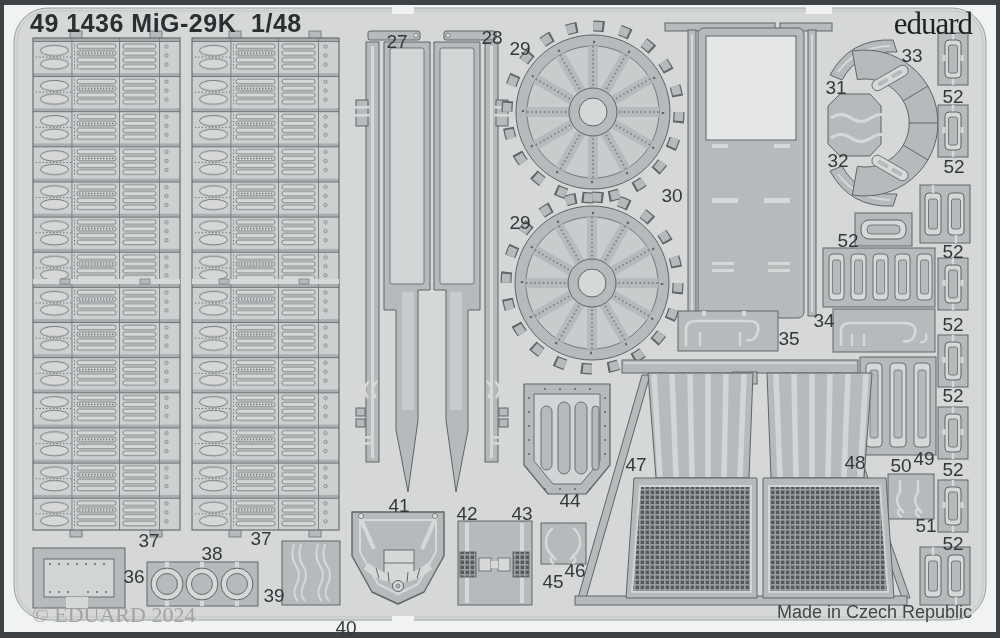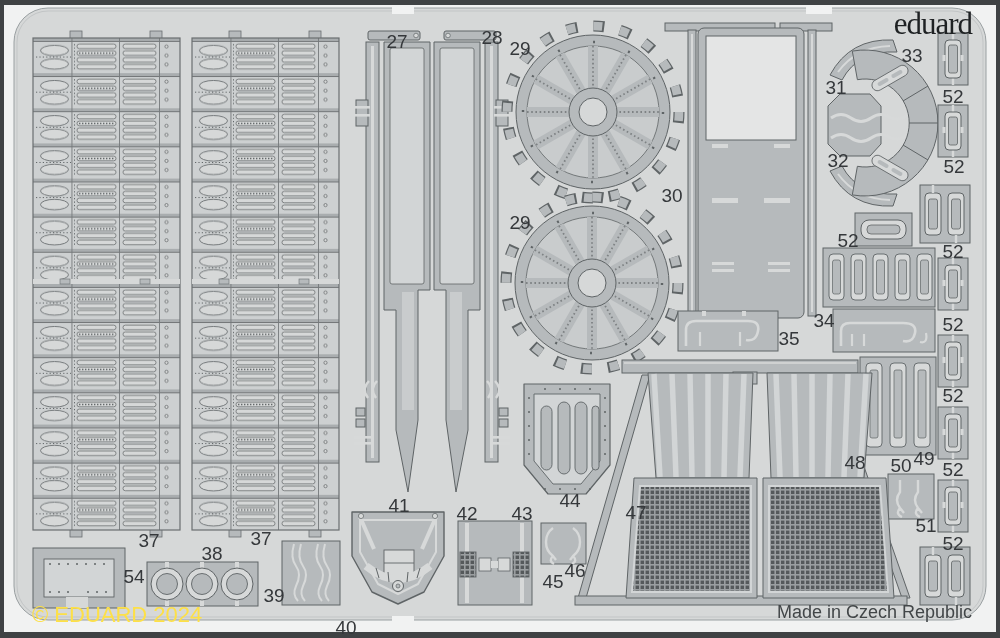--- a/index.html
+++ b/index.html
@@ -2,21 +2,21 @@
 <html><head>
 <meta charset="utf-8">
 <style>
   html,body{margin:0;padding:0;background:#222;}
   .stage{position:relative;width:1000px;height:638px;background:#3f4244;overflow:hidden;
          font-family:"Liberation Sans",sans-serif;}
   .stage svg{position:absolute;left:0;top:0;}
   .txt{position:absolute;color:#37393c;}
   .title{left:30px;top:9px;font-size:25px;font-weight:bold;color:#2c2f32;white-space:pre;letter-spacing:.5px;}
   .brand{right:28px;top:6px;font-family:"Liberation Serif",serif;font-size:31px;font-weight:normal;color:#1e2123;letter-spacing:-1px;}
-  .copyright{left:32px;top:602px;font-size:22px;color:#fde047;}
+  .copyright{left:32px;top:602px;font-size:22px;color:#a3a3a3;font-family:Liberation Serif, serif;}
   .madein{right:28px;top:602px;font-size:18px;color:#424648;}
   .lbl{position:absolute;transform:translate(-50%,-50%);font-size:19px;color:#35383b;}
 </style>
 </head>
 <body>
 
 <div class="stage">
 
 <svg width="1000" height="638" viewBox="0 0 1000 638">
   <defs>
@@ -399,47 +399,48 @@
     <polygon points="853,458 861,458 910,598 902,598" fill="#b6babc" stroke="#5f6466"></polygon>
     <rect x="575" y="596" width="332" height="9" fill="#b6babc" stroke="#5f6466"></rect>
     <rect x="622" y="360" width="236" height="13" fill="#b6babc" stroke="#5f6466"></rect>
     <rect x="733" y="372" width="24" height="12" fill="#b6babc" stroke="#5f6466"></rect>
     <line x1="624" y1="363" x2="856" y2="363" stroke="#d7d9d9" stroke-width="1.6"></line>
     <use href="#fodLeft"></use>
     <use href="#fodLeft" transform="translate(1520,0) scale(-1,1)"></use>
   </g>
 </svg>
 
+<span class="txt title">49 1436 MiG-29K  1/48</span>
 <span class="txt brand">eduard</span>
 <span class="txt copyright">© EDUARD 2024</span>
 <span class="txt madein">Made in Czech Republic</span>
 <div>
       <span class="lbl" style="left: 357px; top: 42px; margin-left: 40px;">27</span>
       <span class="lbl" style="left: 492px; top: 38px;">28</span>
       <span class="lbl" style="left: 520px; top: 49px;">29</span>
       <span class="lbl" style="left: 520px; top: 223px;">29</span>
       <span class="lbl" style="left: 672px; top: 196px;">30</span>
       <span class="lbl" style="left: 836px; top: 88px;">31</span>
       <span class="lbl" style="left: 838px; top: 161px;">32</span>
       <span class="lbl" style="left: 912px; top: 56px;">33</span>
       <span class="lbl" style="left: 824px; top: 321px;">34</span>
       <span class="lbl" style="left: 789px; top: 339px;">35</span>
-      <span class="lbl" style="left: 134px; top: 577px;">54</span>
+      <span class="lbl" style="left: 134px; top: 577px;">36</span>
       <span class="lbl" style="left: 149px; top: 541px;">37</span>
       <span class="lbl" style="left: 261px; top: 539px;">37</span>
       <span class="lbl" style="left: 212px; top: 554px;">38</span>
       <span class="lbl" style="left: 274px; top: 596px;">39</span>
       <span class="lbl" style="left: 346px; top: 596px; margin-top: 32px;">40</span>
       <span class="lbl" style="left: 399px; top: 506px;">41</span>
       <span class="lbl" style="left: 467px; top: 514px;">42</span>
       <span class="lbl" style="left: 522px; top: 514px;">43</span>
       <span class="lbl" style="left: 570px; top: 501px;">44</span>
       <span class="lbl" style="left: 553px; top: 582px;">45</span>
       <span class="lbl" style="left: 575px; top: 571px;">46</span>
-      <span class="lbl" style="left: 636px; top: 465px; margin-top: 48px;">47</span>
+      <span class="lbl" style="left: 636px; top: 465px;">47</span>
       <span class="lbl" style="left: 855px; top: 463px;">48</span>
       <span class="lbl" style="left: 924px; top: 459px;">49</span>
       <span class="lbl" style="left: 901px; top: 466px;">50</span>
       <span class="lbl" style="left: 926px; top: 526px;">51</span>
       <span class="lbl" style="left: 848px; top: 241px;">52</span>
       <span class="lbl" style="left: 953px; top: 97px;">52</span>
       <span class="lbl" style="left: 954px; top: 167px;">52</span>
       <span class="lbl" style="left: 953px; top: 252px;">52</span>
       <span class="lbl" style="left: 953px; top: 325px;">52</span>
       <span class="lbl" style="left: 953px; top: 396px;">52</span>

